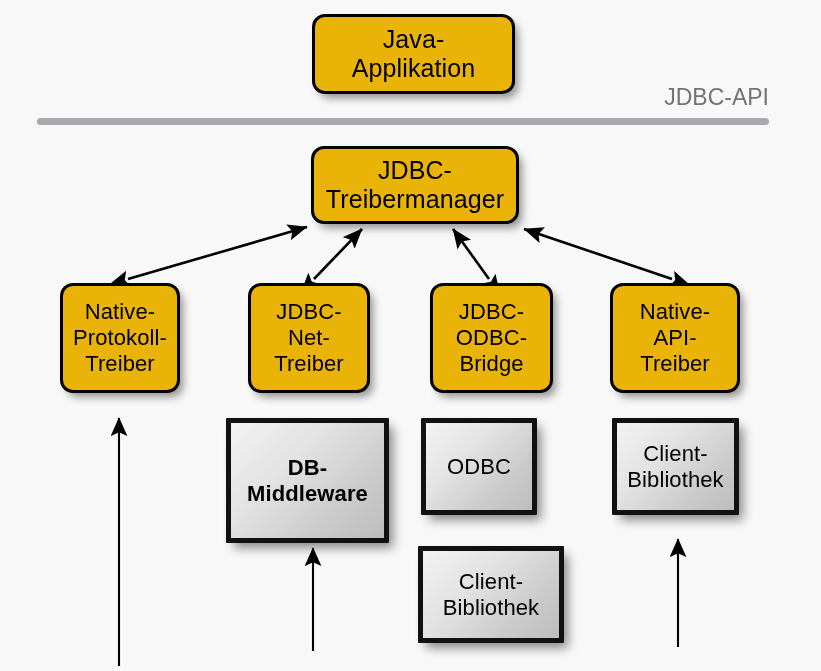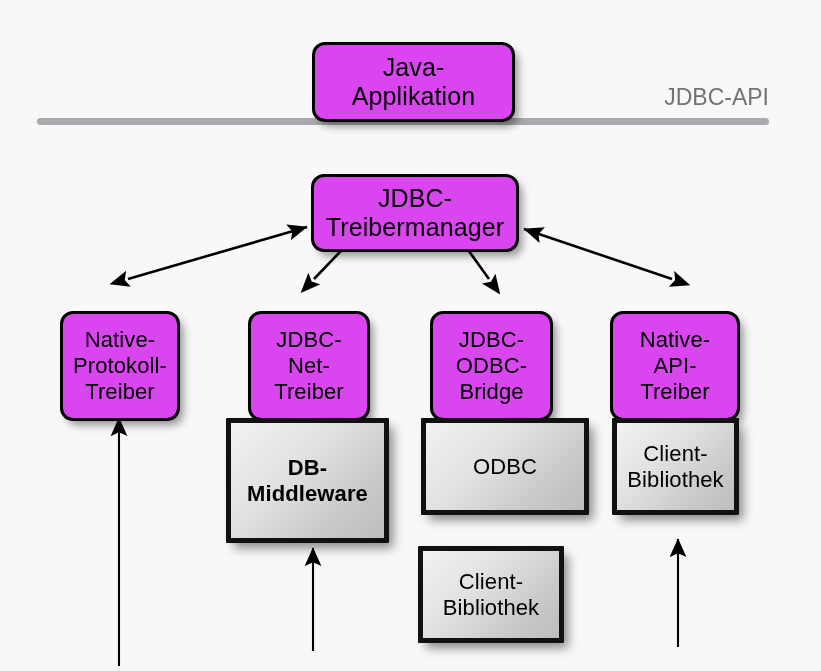--- a/index.html
+++ b/index.html
@@ -45,25 +45,24 @@
     line-height: 1.18;
     letter-spacing: 0.1px;
   }
   .node .node-label {
     display: block;
     white-space: pre-line;
     padding: 0 4px;
   }
   
   .node.white-box {
-    background: #d946ef;
+    background: #eab308;
     border: 3.5px solid #000000;
     border-radius: 13px;
     box-shadow: 5px 6px 9px -2px rgba(0,0,0,0.42);
-    margin-top: 28px;
   }
   
   .node.gray-box {
     background: linear-gradient(135deg, #f2f2f2 0%, #e2e2e2 38%, #c9c9c9 75%, #bdbdbd 100%);
     border: 5px solid #111111;
     border-radius: 1px;
     box-shadow: 6px 7px 10px -2px rgba(0,0,0,0.45);
   }
   
   #node-java-application {
@@ -105,21 +104,21 @@
   #node-native-api-treiber {
     left: 610px;  top: 283px;  width: 130px; height: 110px;
     font-size: 22px;
   }
   #node-db-middleware {
     left: 226px;  top: 418px;  width: 163px; height: 125px;
     font-size: 22px;
     font-weight: bold;
   }
   #node-odbc {
-    left: 421px;  top: 418px;  width: 168px; height: 97px;
+    left: 421px;  top: 418px;  width: 116px; height: 97px;
     font-size: 22px;
   }
   #node-client-bibliothek-right {
     left: 612px;  top: 418px;  width: 127px; height: 97px;
     font-size: 22px;
   }
   #node-client-bibliothek-center {
     left: 418px;  top: 546px;  width: 146px; height: 97px;
     font-size: 22px;
   }

